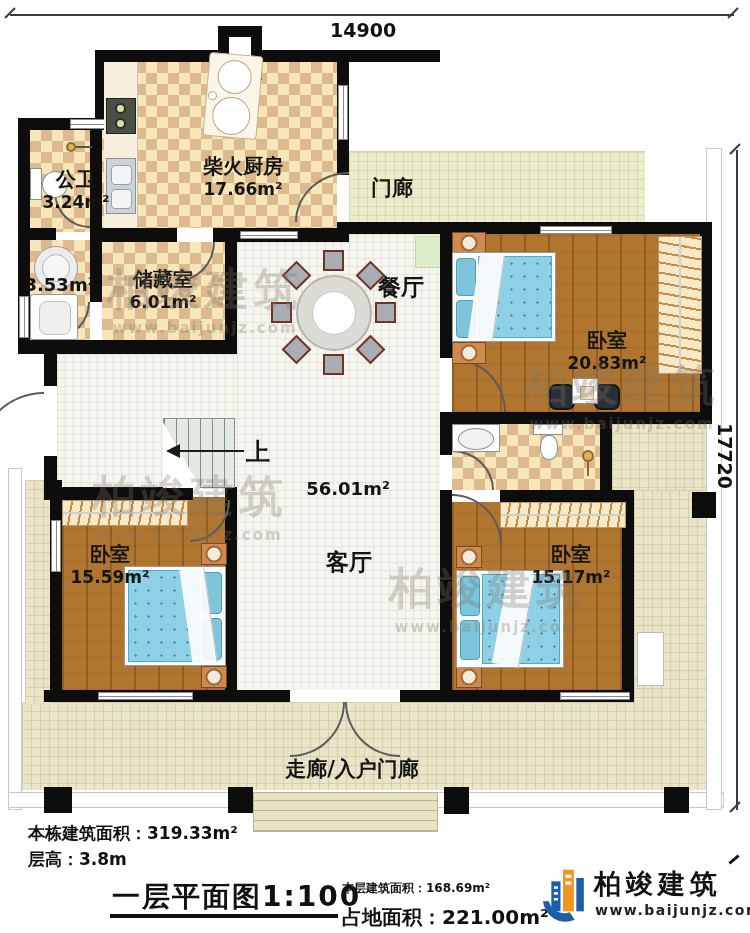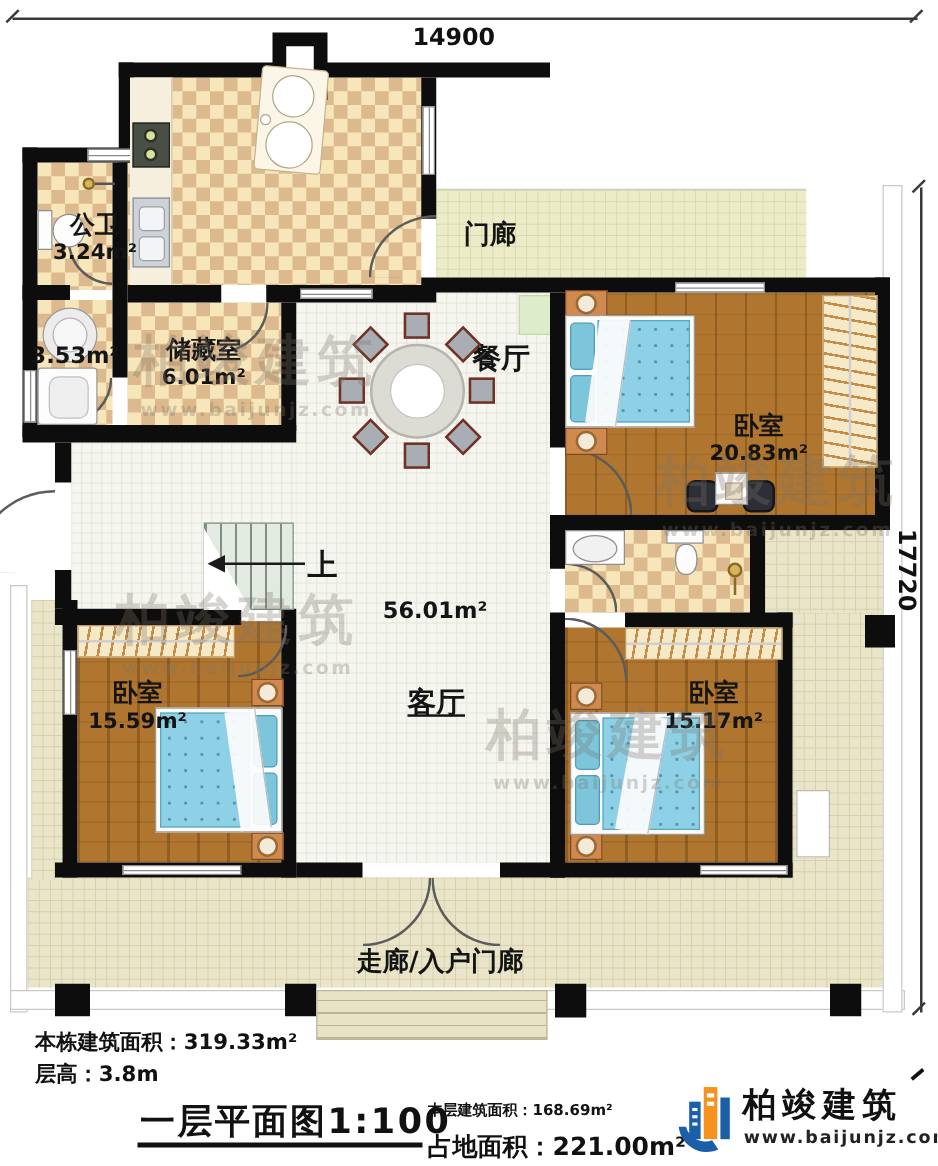--- a/index.html
+++ b/index.html
@@ -225,34 +225,38 @@
     <div class="rname">公卫</div>
     <div class="rarea">3.24m²</div>
   </div>
   <div class="rlabel" style="left:60px;top:285px;">
     <div class="rarea" style="font-size:18px;">3.53m²</div>
   </div>
   <div class="rlabel" style="left:163px;top:290px;">
     <div class="rname">储藏室</div>
     <div class="rarea">6.01m²</div>
   </div>
+  <div class="rlabel" style="left:243px;top:177px;">
+    <div class="rname">柴火厨房</div>
+    <div class="rarea">17.66m²</div>
+  </div>
   <div class="rlabel" style="left:392px;top:188px;">
     <div class="rname" style="font-size:21px;">门廊</div>
   </div>
   <div class="rlabel" style="left:401px;top:288px;">
     <div class="rname rname-lg">餐厅</div>
   </div>
   <div class="rlabel" style="left:607px;top:351px;">
     <div class="rname">卧室</div>
     <div class="rarea">20.83m²</div>
   </div>
   <div class="rlabel" style="left:348px;top:489px;">
     <div class="rarea" style="font-size:18px;">56.01m²</div>
   </div>
-  <div class="rlabel" style="left:349px;top:563px;text-decoration:underline;">
+  <div class="rlabel" style="left:349px;top:563px;">
     <div class="rname rname-lg">客厅</div>
   </div>
   <div class="rlabel" style="left:110px;top:565px;">
     <div class="rname">卧室</div>
     <div class="rarea">15.59m²</div>
   </div>
   <div class="rlabel" style="left:571px;top:565px;">
     <div class="rname">卧室</div>
     <div class="rarea">15.17m²</div>
   </div>

